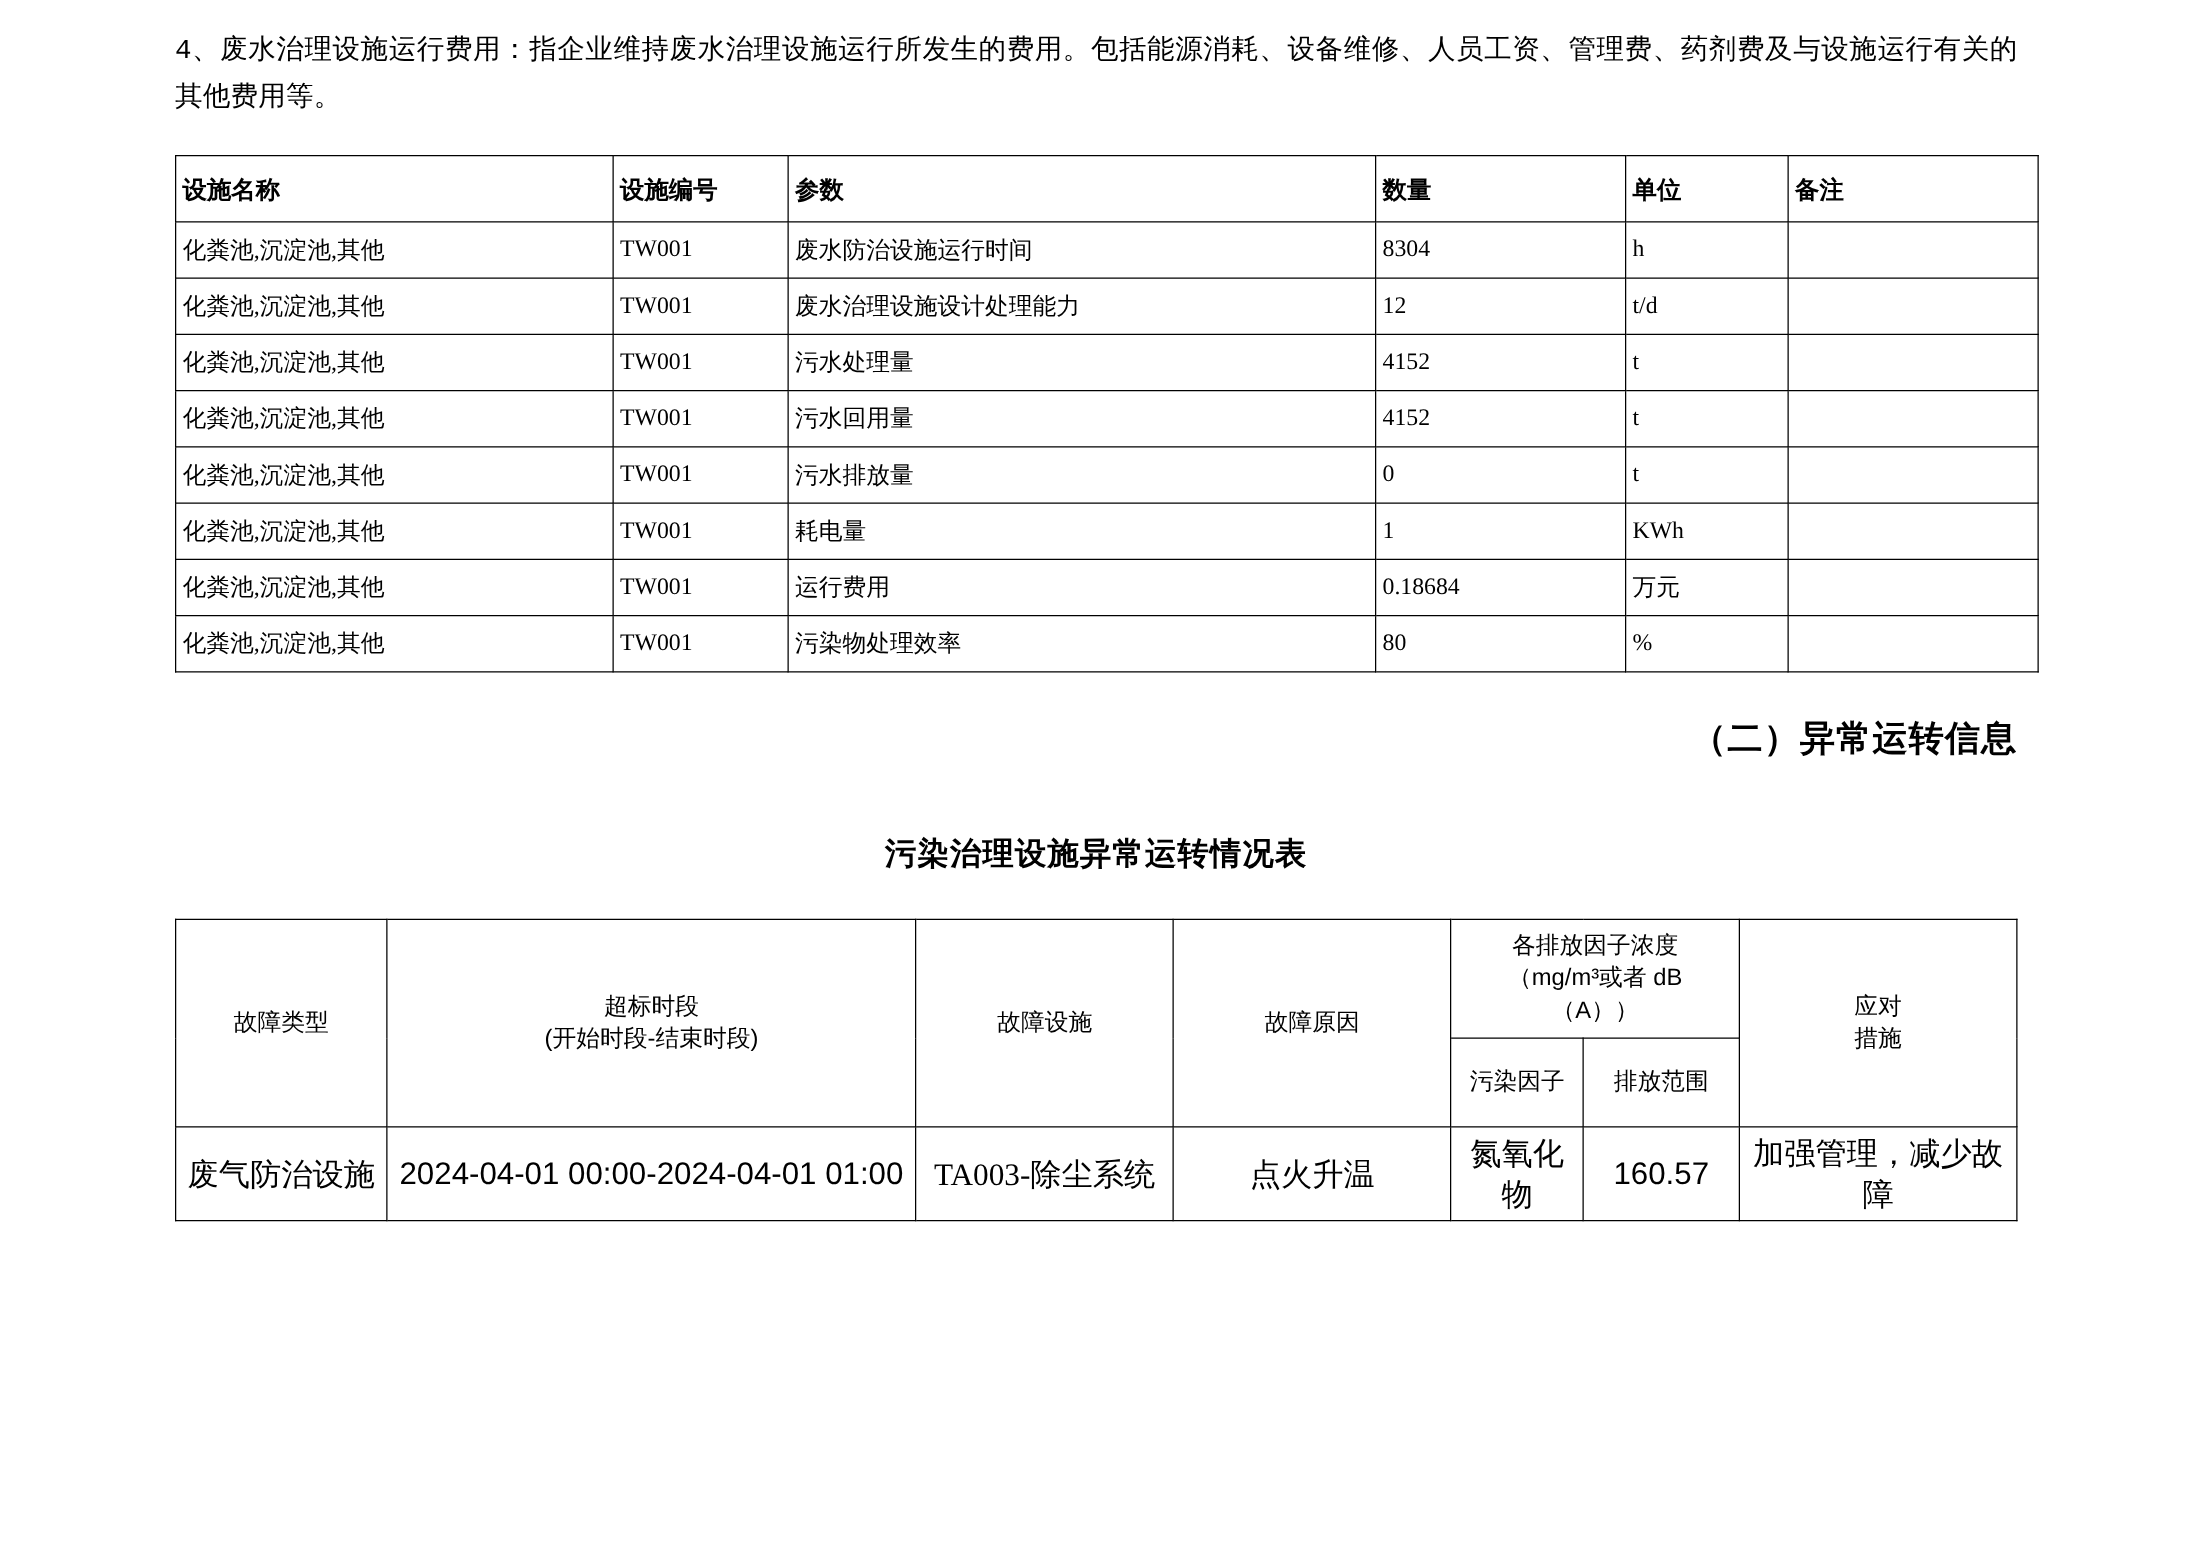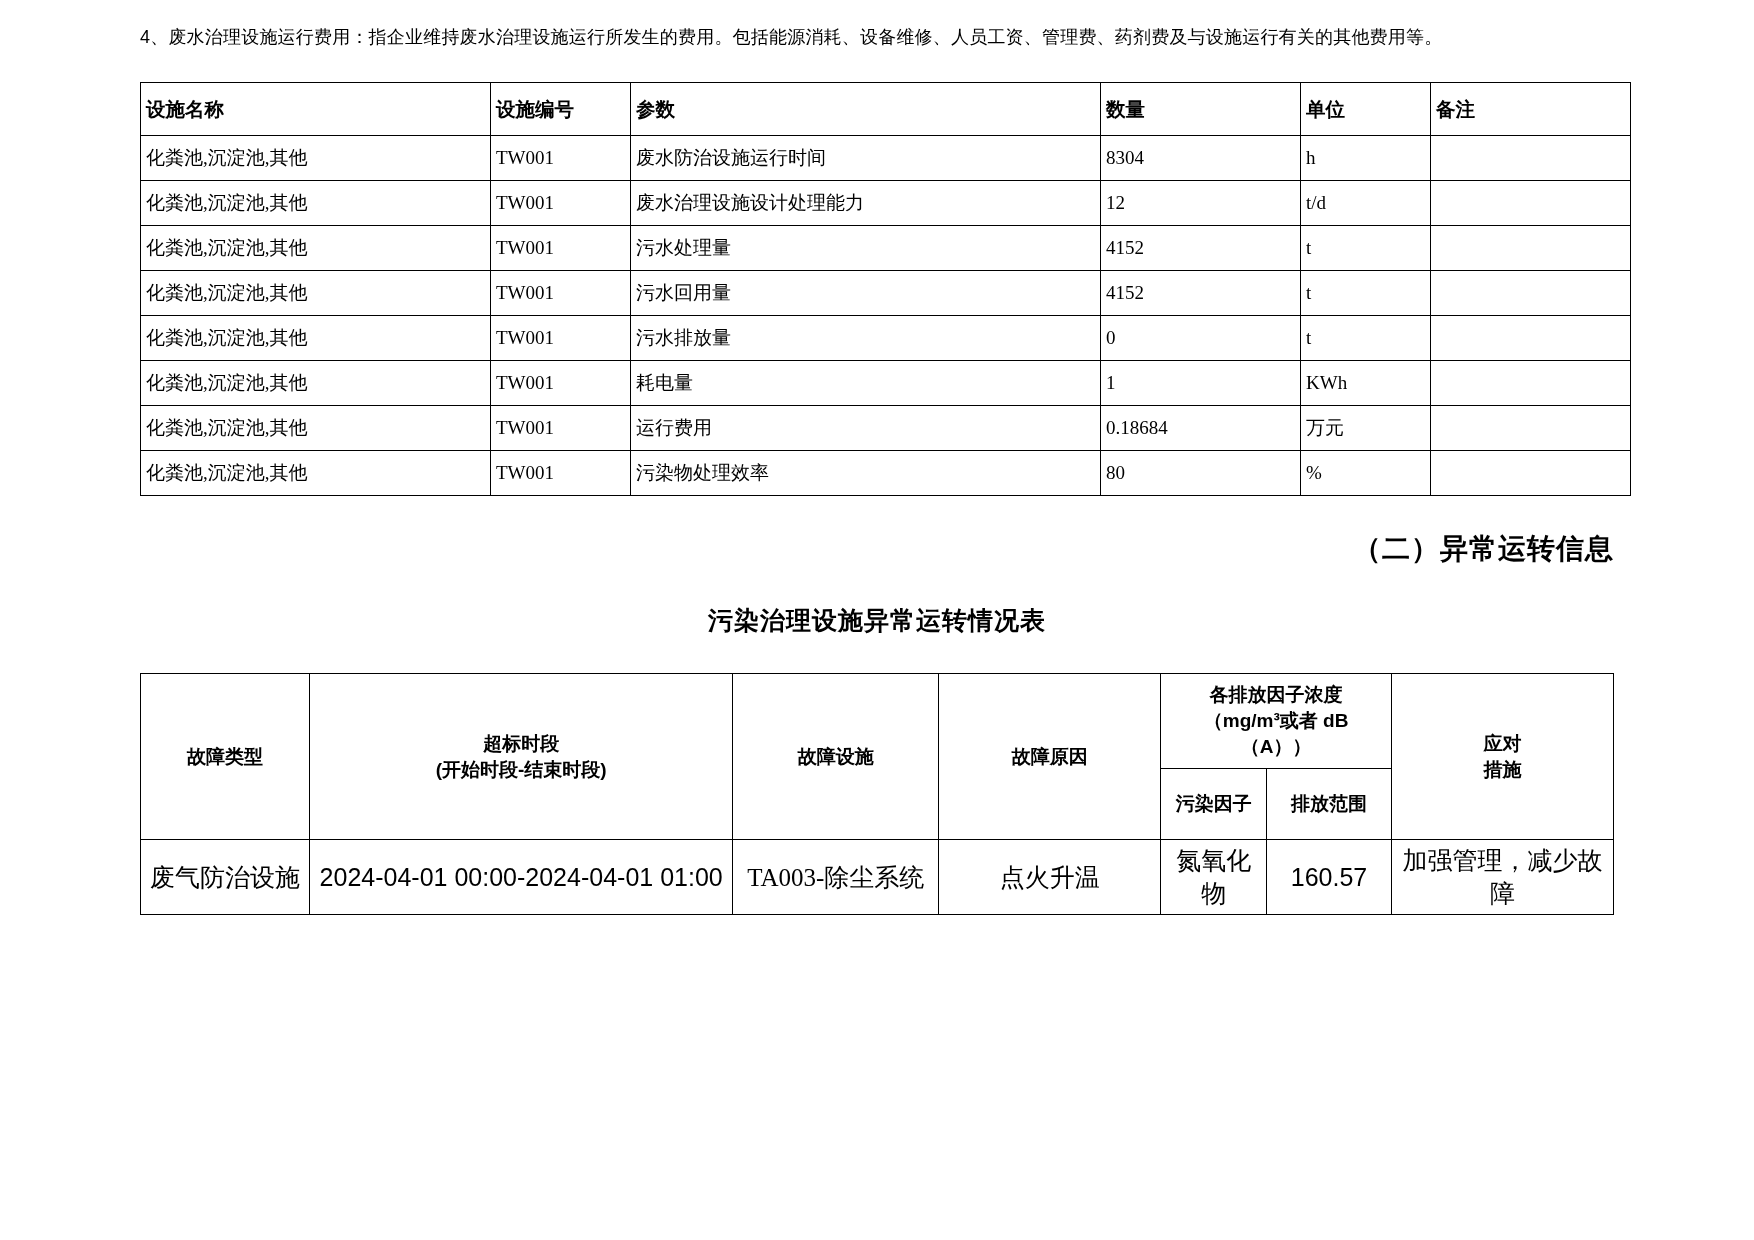--- a/index.html
+++ b/index.html
@@ -15,25 +15,25 @@
     overflow: hidden;
   }
   .page {
     position: relative;
     width: 1754px;
     height: 1240px;
     box-sizing: border-box;
     padding: 0 140px;
   }
   .intro-para {
-    font-size: 18px;
+    font-size: 22px;
     line-height: 38px;
     letter-spacing: 0.2px;
     text-align: justify;
-    font-family: Liberation Sans, sans-serif;
+    font-family: Liberation Mono, monospace;
   }
   table {
     border-collapse: collapse;
     width: 100%;
     table-layout: fixed;
   }
   .tbl1 {
     margin-top: 26px;
   }
   .tbl1 td, .tbl1 th {
@@ -63,39 +63,39 @@
   .section-heading {
     margin-top: 34px;
     margin-left: 18px;
     font-size: 28px;
     font-weight: bold;
     font-family: "Liberation Sans", "DejaVu Sans", sans-serif;
     letter-spacing: 1px;
     text-align: right;
   }
   .table-title {
-    margin-top: 36px;
+    margin-top: 56px;
     text-align: center;
     font-size: 25px;
     font-weight: bold;
     font-family: Liberation Serif, serif;
     letter-spacing: 1px;
   }
   .tbl2 {
     margin-top: 36px;
   }
   .tbl2 td, .tbl2 th {
     border: 1px solid #000000;
     text-align: center;
     vertical-align: middle;
     font-size: 18.5px;
     padding: 4px 3px;
   }
   .tbl2 th {
-    font-weight: bold;
+    font-weight: normal;
     font-family: "Liberation Sans", "DejaVu Sans", sans-serif;
     font-size: 19px;
     line-height: 26px;
   }
   .tbl2 .hdr-tall { height: 86px; }
   .tbl2 .hdr-sub { height: 62px; }
   .tbl2 .data-row td { height: 46px; font-size: 25px; }
   .c-ftype { width: 160px; }
   .c-period { width: 400px; }
   .c-fdev { width: 195px; }

